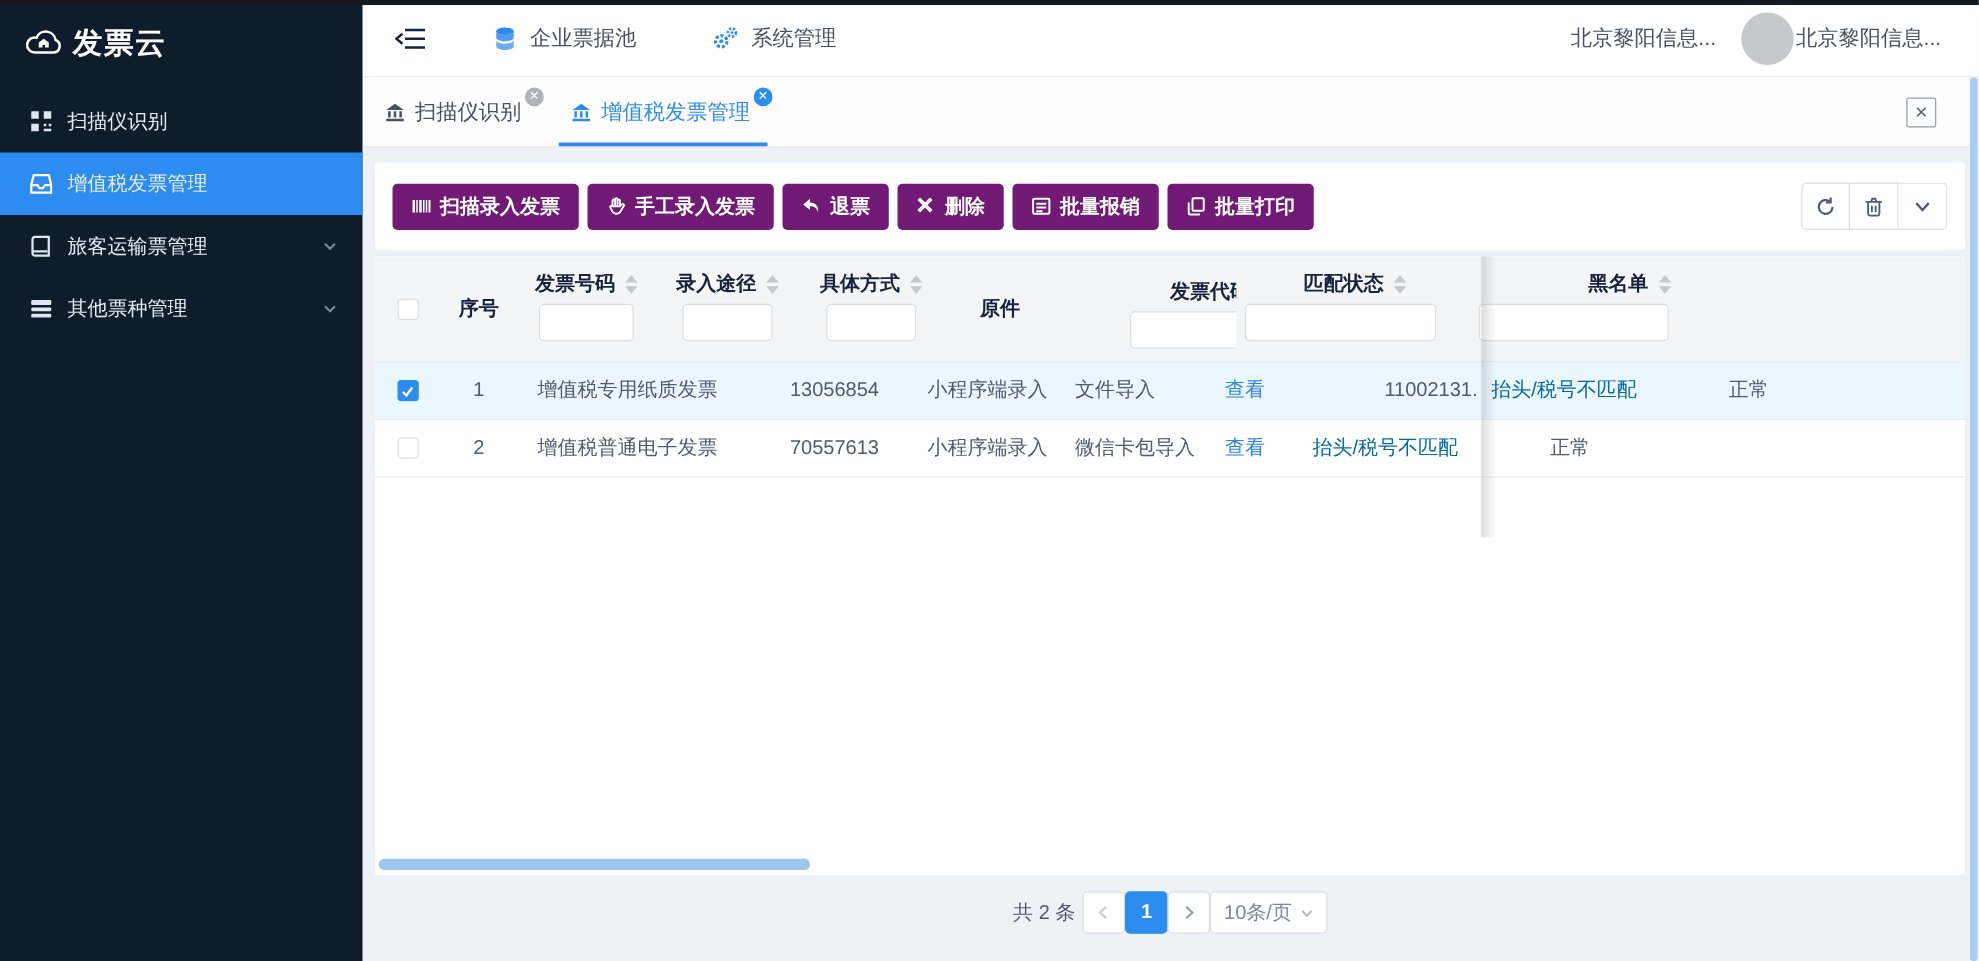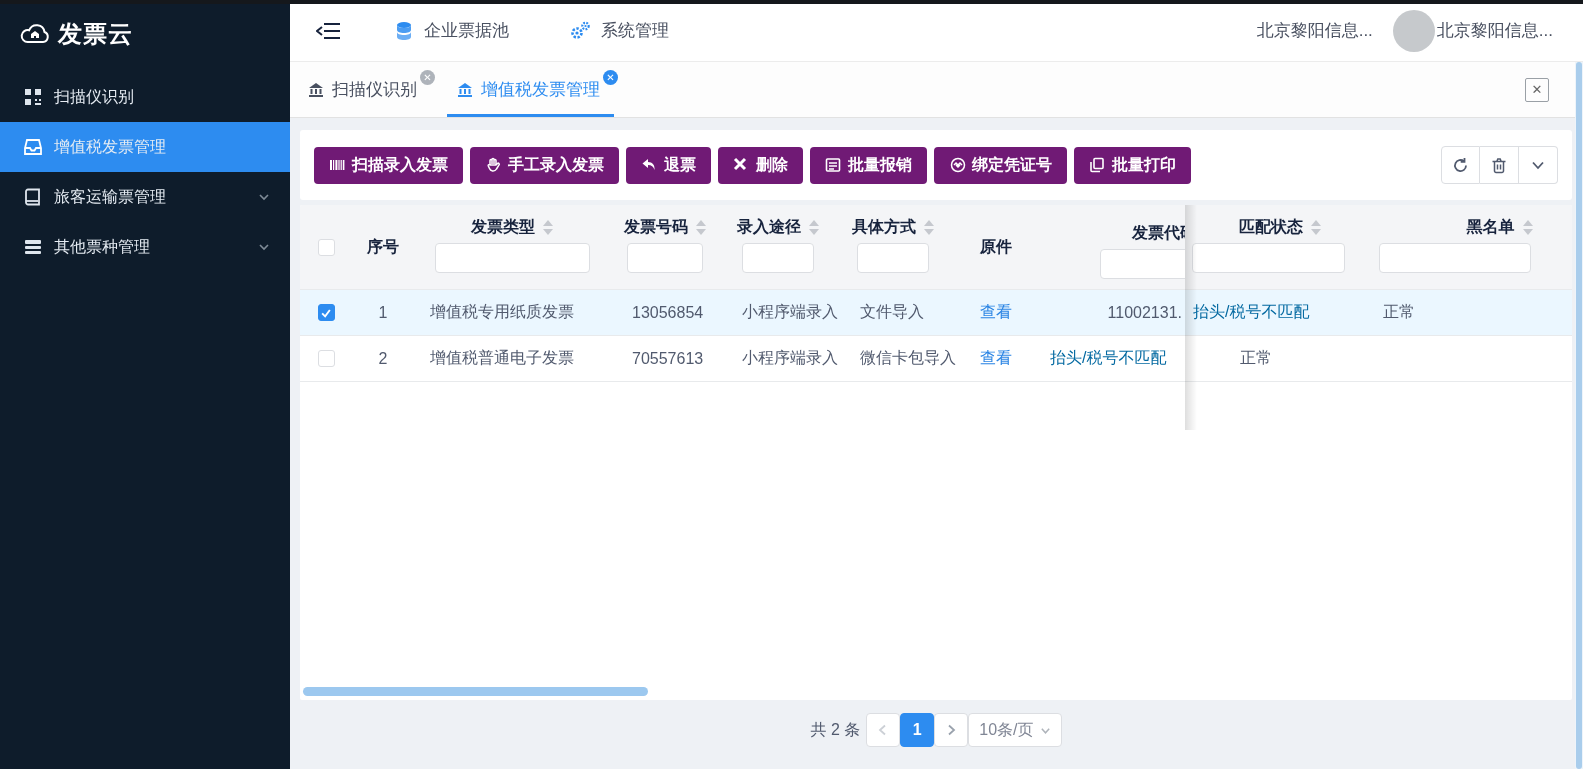--- a/index.html
+++ b/index.html
@@ -292,29 +292,20 @@
       <span class="bicon">
         <svg width="16" height="16" viewBox="0 0 16 16" fill="none" stroke="#fff" stroke-width="1.6">
             <rect x="1.5" y="2" width="13" height="12" rx="1"></rect>
             <path d="M4 6 h8 M4 9 h8 M4 12 h5"></path>
           </svg>
       </span>
       <span>批量报销</span>
     </button>
     <button class="tbtn">
       <span class="bicon">
-        <svg width="18" height="16" viewBox="0 0 18 16" fill="none" stroke="#fff" stroke-width="1.5">
-            <circle cx="9" cy="8" r="6.5"></circle>
-            <path d="M5 8 l2-2 2 2 2-2 2 2 M7 8 l2 2 2-2"></path>
-          </svg>
-      </span>
-      <span>绑定凭证号</span>
-    </button>
-    <button class="tbtn">
-      <span class="bicon">
         <svg width="16" height="16" viewBox="0 0 16 16" fill="none" stroke="#fff" stroke-width="1.6">
             <rect x="5" y="1.5" width="9" height="10" rx="1"></rect>
             <path d="M11 14.5 H3 a1 1 0 0 1-1-1 V5"></path>
           </svg>
       </span>
       <span>批量打印</span>
     </button>
     <div class="btn-group">
       <div class="gbtn">
         <svg width="17" height="17" viewBox="0 0 17 17" fill="none" stroke="#515a6e" stroke-width="1.8">
@@ -337,30 +328,20 @@
   </div>
 
   <div class="table-panel">
 
     <div class="trow thead">
       <div class="col col-check th th-center">
         <span class="checkbox"></span>
       </div>
       <div class="col col-index th th-center">
         <span class="th-label-row" style="height:auto;padding-top:0">序号</span>
-      </div>
-      <div class="col col-type th">
-        <div class="th-label-row">
-            <span>发票类型</span>
-          <span class="carets">
-              <span class="caret-up"></span>
-              <span class="caret-down"></span>
-            </span>
-          </div>
-        <input class="filter-input fi-type" style="">
       </div>
       <div class="col col-number th">
         <div class="th-label-row">
             <span>发票号码</span>
           <span class="carets">
               <span class="caret-up"></span>
               <span class="caret-down"></span>
             </span>
           </div>
         <input class="filter-input fi-number" style="">

